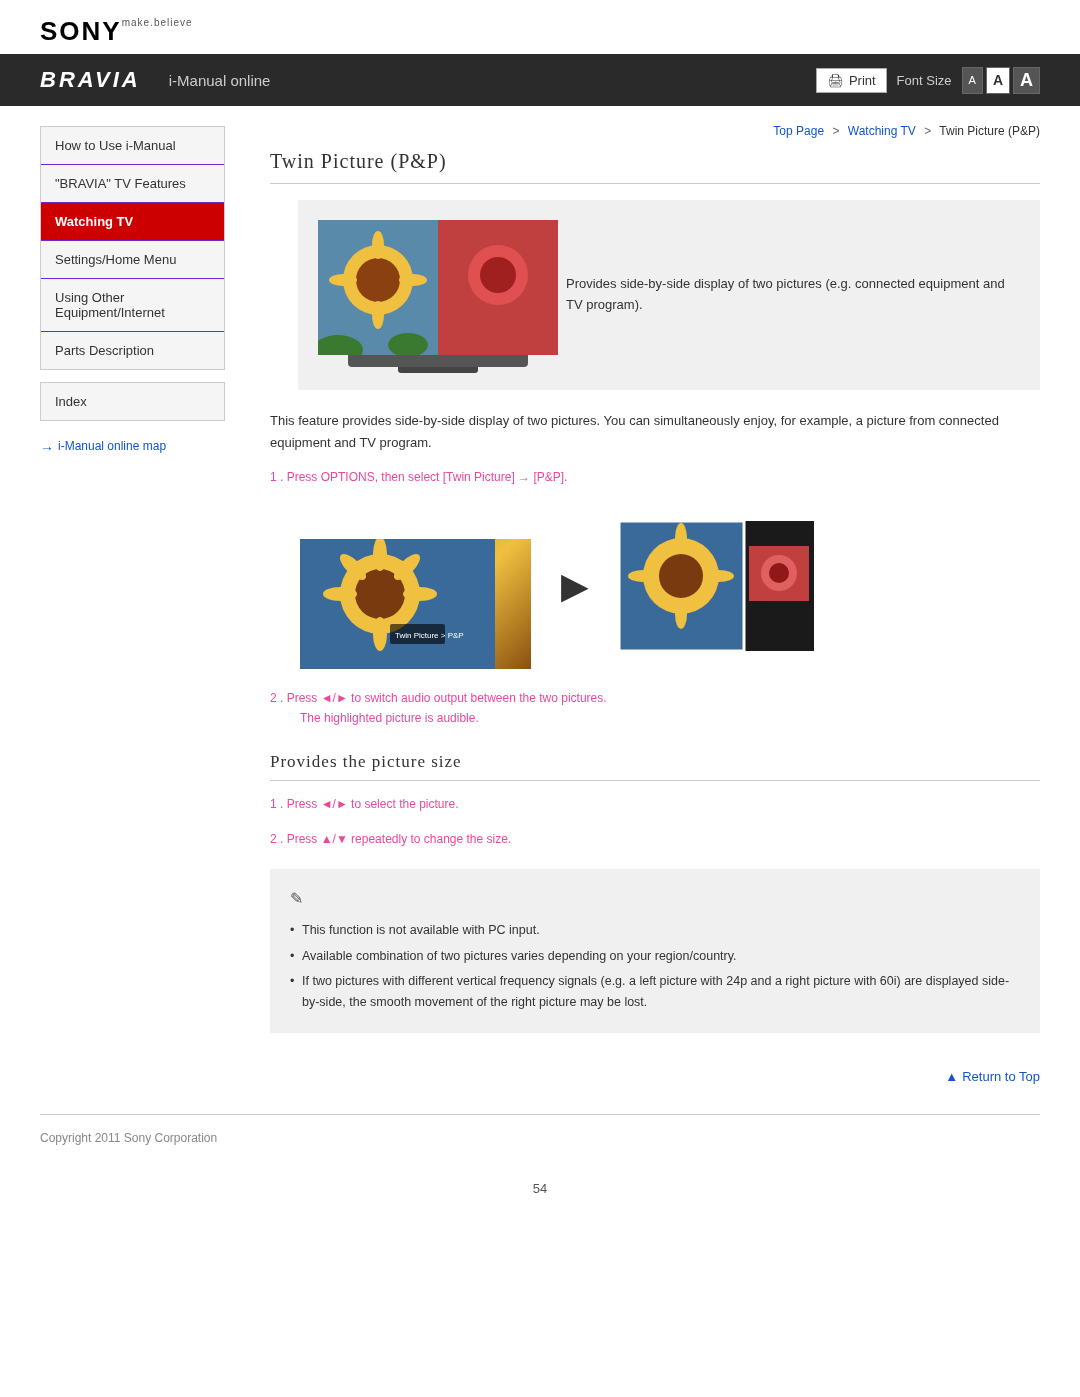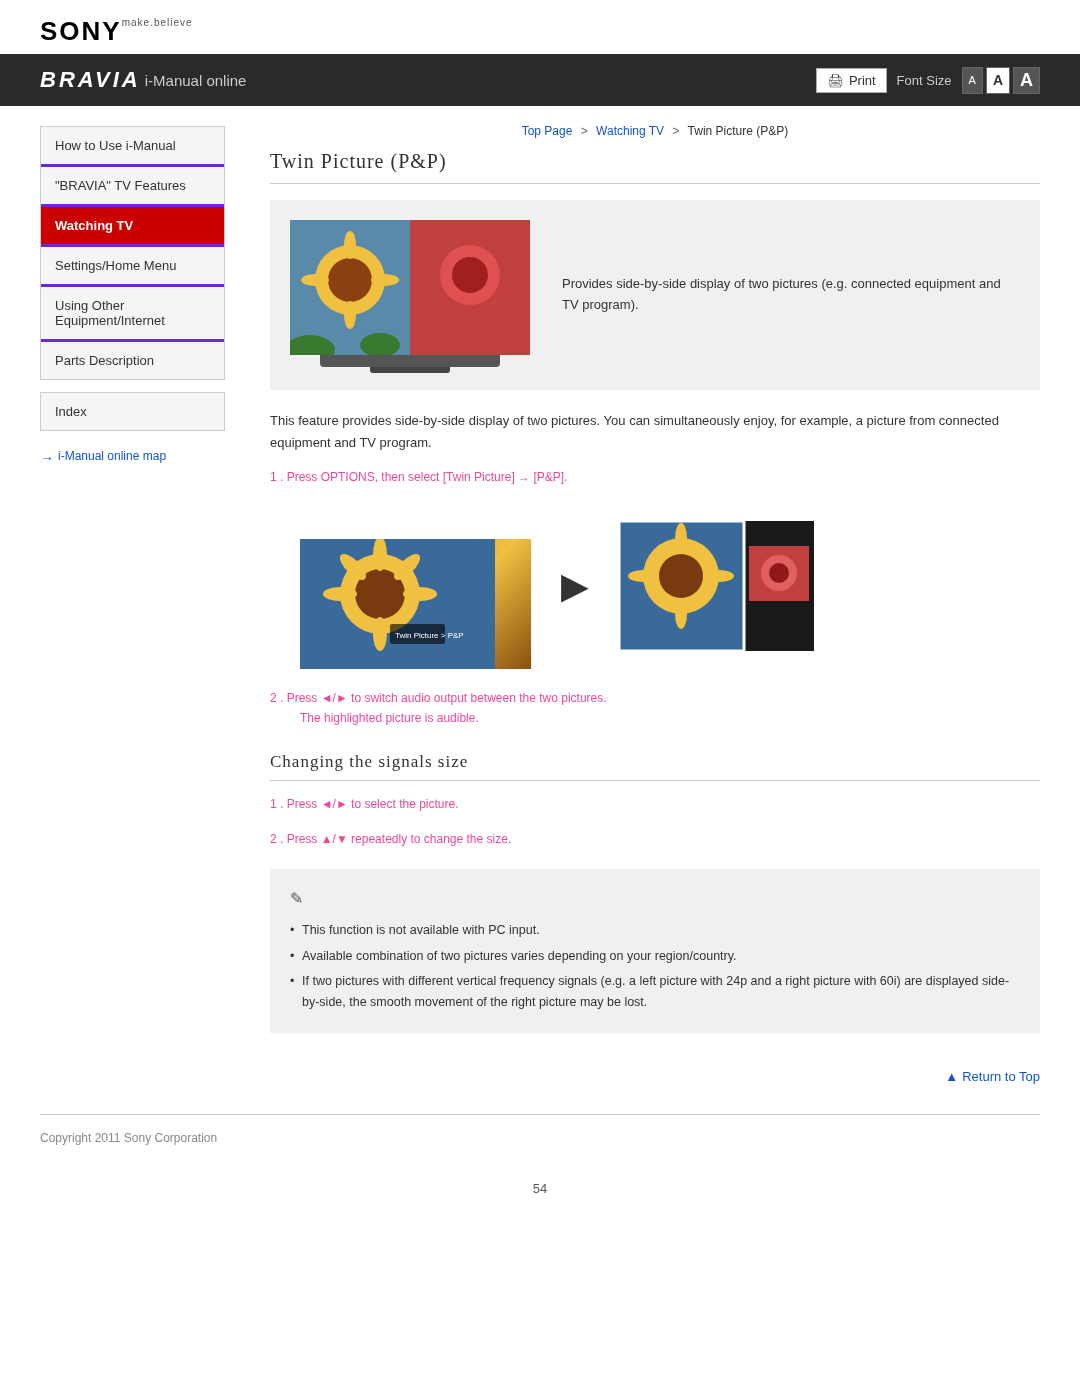--- a/index.html
+++ b/index.html
@@ -39,21 +39,21 @@
       background: #2a2a2a;
       height: 52px;
       display: flex;
       align-items: center;
       padding: 0 40px;
       justify-content: space-between;
     }
     .bravia-left {
       display: flex;
       align-items: center;
-      gap: 4px;
+      gap: 28px;
     }
     .bravia-logo {
       color: #fff;
       font-size: 22px;
       font-weight: 900;
       font-style: italic;
       letter-spacing: 3px;
     }
     .bravia-subtitle {
       color: #ccc;
@@ -113,21 +113,21 @@
       width: 200px;
       flex-shrink: 0;
       padding-top: 20px;
       padding-right: 15px;
     }
     .sidebar-nav {
       border: 1px solid #ccc;
     }
     .sidebar-item {
       padding: 11px 14px;
-      border-bottom: 3px solid #6d28d9;
+      border-bottom: 1px solid #6d28d9;
       cursor: pointer;
       font-size: 13px;
       color: #333;
       background: #f5f5f5;
     }
     .sidebar-item:last-child {
       border-bottom: none;
     }
     .sidebar-item.active {
       background: #c00;
@@ -161,21 +161,21 @@
     }
 
     
     .content {
       flex: 1;
       padding: 10px 0 20px 30px;
     }
 
     
     .breadcrumb {
-      text-align: center;
+      text-align: right;
       font-size: 12px;
       padding: 8px 0 12px 0;
       color: #333;
     }
     .breadcrumb a {
       color: #1155cc;
       text-decoration: none;
     }
     .breadcrumb-sep {
       margin: 0 5px;
@@ -191,23 +191,24 @@
       border-bottom: 1px solid #ccc;
       padding-bottom: 10px;
       margin-bottom: 16px;
     }
 
     
     .image-section {
       background: #f0f0f0;
       padding: 20px;
       display: flex;
-      gap: 32px;
+      gap: 8px;
       align-items: center;
       margin-bottom: 20px;
+      margin-left: 28px;
     }
     .tv-image-container {
       flex-shrink: 0;
     }
     .tv-image {
       width: 240px;
       height: 150px;
       position: relative;
     }
     .tv-screen {
@@ -527,21 +528,21 @@
           <rect x="0" y="0" width="125" height="130" fill="none" stroke="#ffffff" stroke-width="3"></rect>
         </svg>
       </div>
     </div>
 
     <p class="step">
       <span>2 .   Press ◄/► to switch audio output between the two pictures.</span><br>
       <span style="padding-left: 30px; display:inline-block;">The highlighted picture is audible.</span>
     </p>
 
-    <h2 class="sub-section-title">Changing the signals size</h2>
+    <h2 class="sub-section-title">Provides the picture size</h2>
 
     <p class="step">1 .   Press ◄/► to select the picture.</p>
     <p class="step">2 .   Press ▲/▼ repeatedly to change the size.</p>
 
     <div class="note-box">
       <div class="note-icon">✎</div>
       <ul class="note-list">
         <li><span>This function is not available with PC input.</span></li>
         <li><span>Available combination of two pictures varies depending on your region/country.</span></li>
         <li><span>If two pictures with different vertical frequency signals (e.g. a left picture with 24p and a right picture with 60i) are displayed side-by-side, the smooth movement of the right picture may be lost.</span></li>

